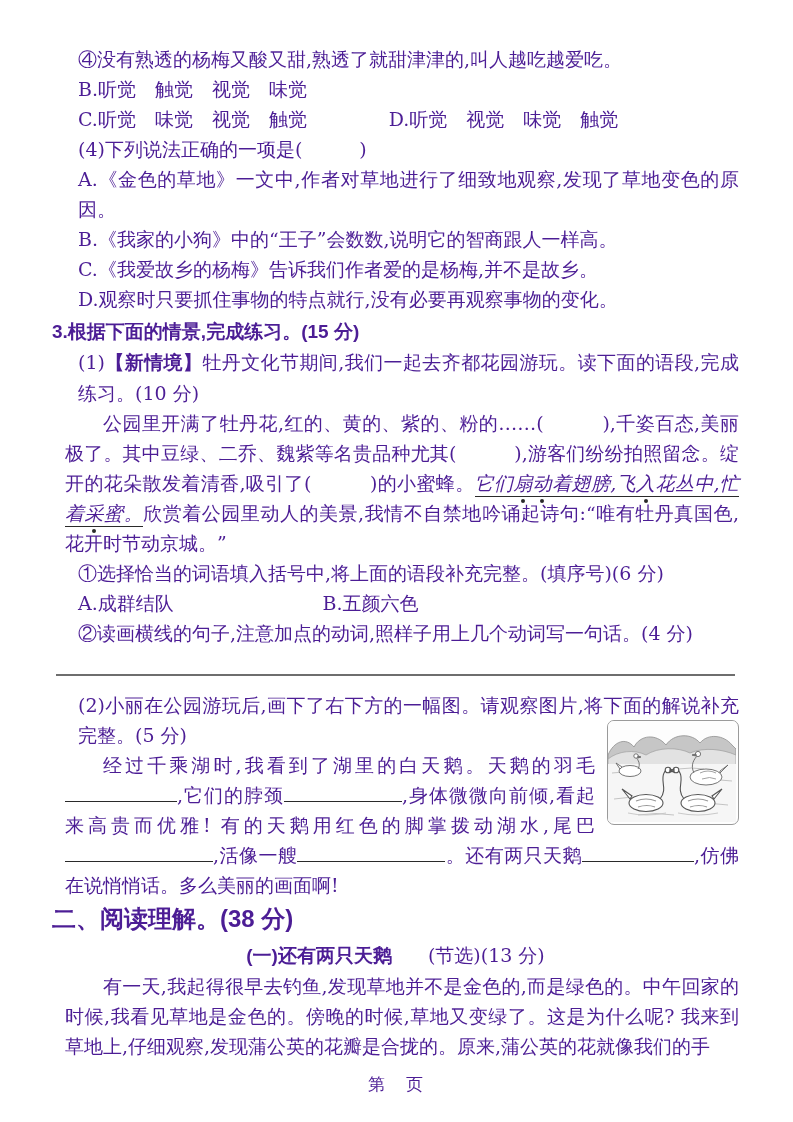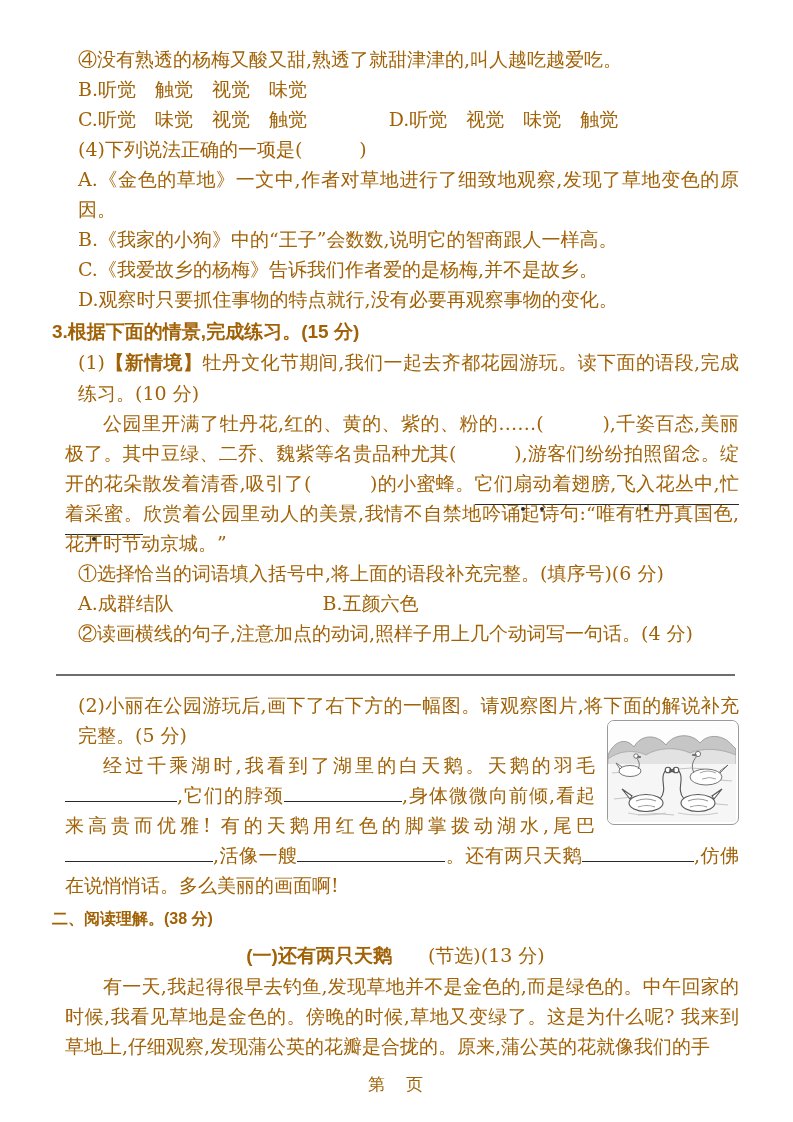--- a/index.html
+++ b/index.html
@@ -1,21 +1,21 @@
 <!DOCTYPE html>
 <html><head>
 <meta charset="utf-8">
 <style>
   html,body { margin:0; padding:0; background:#e8e8e8; }
   .page {
     position: relative;
     width: 793px; height: 1122px;
     margin: 0 auto;
     background: #ffffff;
-    color: #a16207;
+    color: #4c1d95;
     font-family: "DejaVu Serif", "Liberation Serif", serif;
     font-size: 19px;
     line-height: 30px;
     overflow: hidden;
   }
   .content { padding: 44px 54px 0 52px; }
   .hei { font-family: "Liberation Sans", "DejaVu Sans", sans-serif; font-weight: bold; }
   p { margin: 0; }
   .sub { padding-left: 26px; }           
   .body-ind { padding-left: 13px; }      
@@ -24,38 +24,38 @@
 
   .opts2 { display: flex; }
   .opts2 .col-l { width: 47%; }
   .opts2 .col-r { flex: 1; }
   .opts3 { display: flex; }
   .opts3 .c1 { width: 37%; }
   .opts3 .c2 { width: 35%; }
   .opts3 .c3 { flex: 1; }
 
   
-  .seg.u { border-bottom: 1px solid #2a2a2a; padding-bottom: 10px; }
+  .seg.u { border-bottom: 1px solid #2a2a2a; padding-bottom: 2px; font-style: italic; }
   .seg.dot { position: relative; }
   .seg.dot::after {
     content: ""; position: absolute; left: 50%; bottom: -7px;
     width: 4px; height: 4px; border-radius: 50%;
     background: #2a2a2a; transform: translateX(-50%);
   }
   .seg.blank {
     display: inline-block; height: 1.02em;
     border-bottom: 1.5px solid #2a2a2a; vertical-align: baseline;
   }
 
   .answer-line { border-bottom: 2px solid #6e6e6e; margin: 26px 4px 14px 4px; height: 0; }
 
   .center-head { text-align: center; margin-top: 6px; }
   .center-head .rest { font-weight: normal; font-family: "DejaVu Serif","Liberation Serif",serif; padding-left: 36px; }
 
-  .sec-head { margin-top: 4px; font-size: 16px; }
+  .sec-head { margin-top: 4px; font-size: 24px; }
 
   .figure-box {
     float: right; width: 130px; height: 103px;
     margin: -30px 0 6px 12px;
     border: 1px solid #9a9a9a; border-radius: 7px;
     background: #fefefe; overflow: hidden;
   }
   .figure-box svg { display:block; }
 
   .footer {

